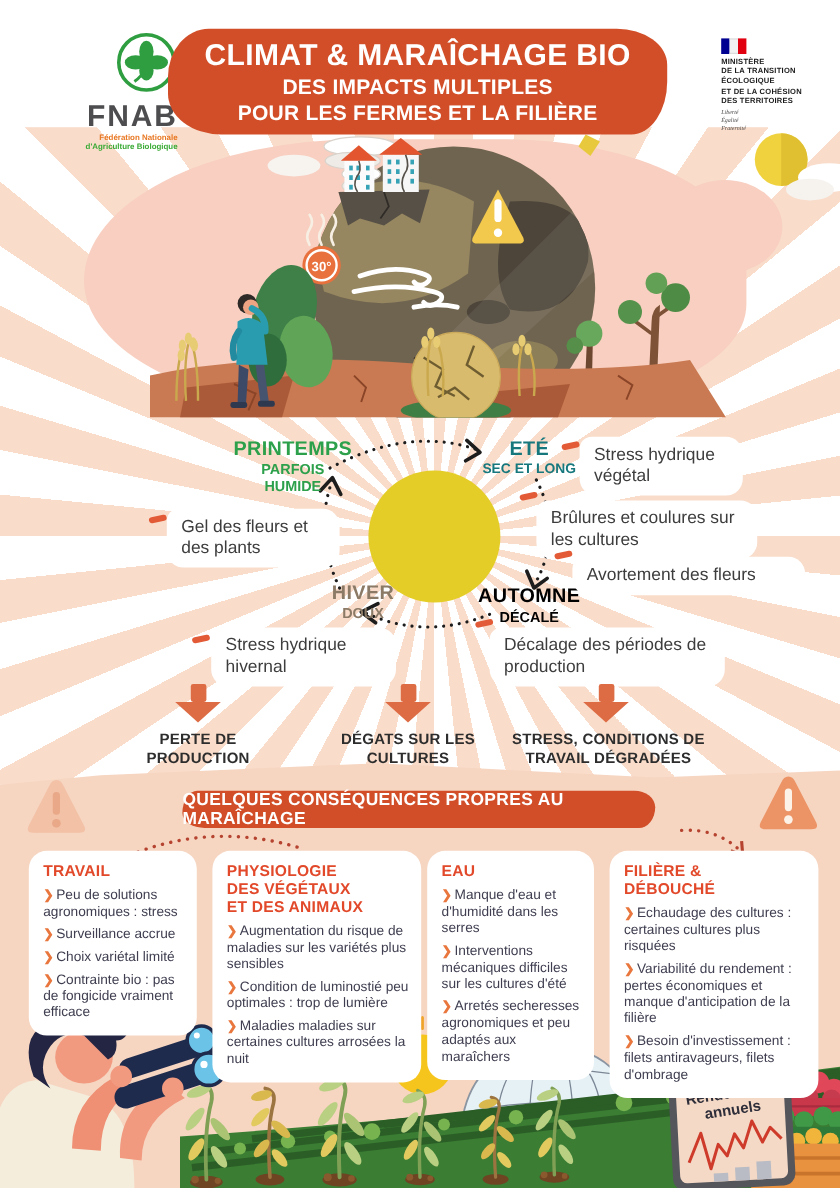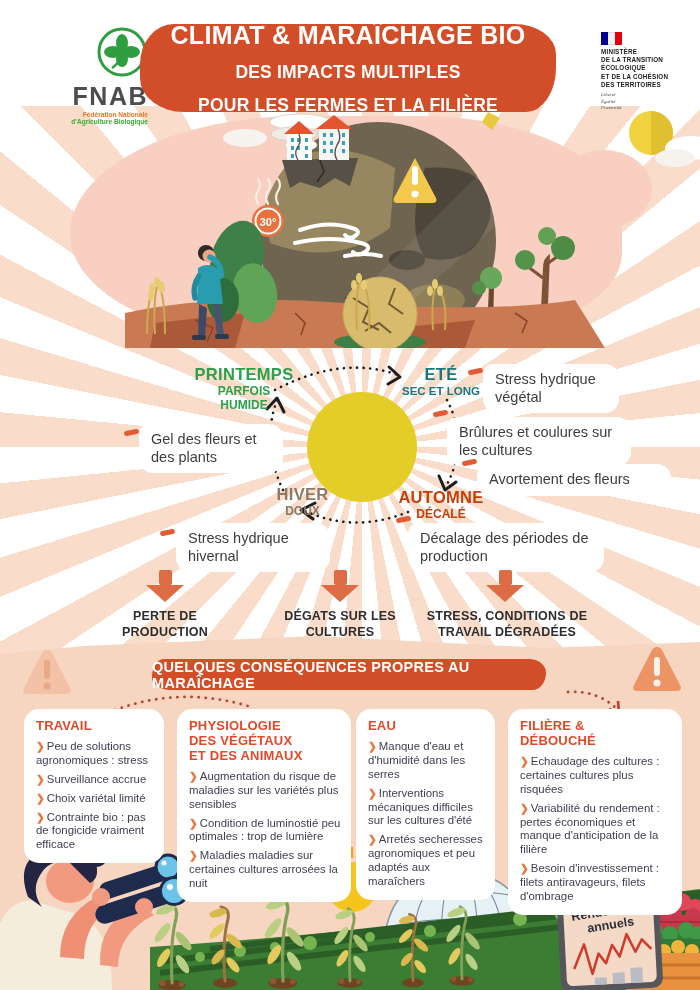--- a/index.html
+++ b/index.html
@@ -7,21 +7,21 @@
           font-family:"Liberation Sans",sans-serif;}
   .abs{position:absolute;}
 
   
   .fnab{left:40px;top:26px;width:108px;text-align:right;z-index:9;}
   .fnab-name{font-size:25px;font-weight:700;color:#4d4d4f;letter-spacing:1.5px;line-height:1;margin-top:2px;}
   .fnab-sub1{font-size:6.6px;font-weight:700;color:#e87722;margin-top:2px;}
   .fnab-sub2{font-size:6.6px;font-weight:700;color:#3aaa35;}
   .title-box{left:140px;top:24px;width:416px;height:88px;background:#d14e28;z-index:9;
              border-radius:34px 42px 30px 44px/40px 30px 44px 34px;color:#fff;text-align:center;
-             display:flex;flex-direction:column;justify-content:center;gap:12px;}
+             display:flex;flex-direction:column;justify-content:center;gap:1px;}
   .t1{font-size:25px;font-weight:700;letter-spacing:.3px;}
   .t2,.t3{font-size:17.5px;font-weight:700;letter-spacing:.2px;}
   .ministry{left:601px;top:32px;width:96px;z-index:9;}
   .flag{display:flex;width:21px;height:13px;margin-bottom:3px;}
   .flag div{width:7px;height:13px;}
   .min-line{font-size:6.3px;font-weight:700;color:#1a1a1a;line-height:1.3;letter-spacing:.2px;}
   .motto{font-size:5px;font-style:italic;font-family:"Liberation Serif",serif;color:#4a4a4a;margin-top:3px;line-height:1.35;}
 
   
   .rays{left:0;top:106px;width:700px;height:548px;z-index:1;
@@ -290,21 +290,21 @@
     <div class="ql" style="width:80px;">PARFOIS HUMIDE</div>
   </div>
   <div class="abs season" style="left:390px;top:366px;width:102px;color:#16787d;">
     <div class="nm">ETÉ</div>
     <div class="ql" style="font-size:11.5px;">SEC ET LONG</div>
   </div>
   <div class="abs season" style="left:255px;top:486px;width:95px;color:#8b7a66;">
     <div class="nm">HIVER</div>
     <div class="ql">DOUX</div>
   </div>
-  <div class="abs season" style="left:390px;top:489px;width:102px;color:#c2410c;">
+  <div class="abs season" style="left:390px;top:489px;width:102px;color:#000000;">
     <div class="nm">AUTOMNE</div>
     <div class="ql">DÉCALÉ</div>
   </div>
 
   <div class="abs minus-badge" style="left:124px;top:430px;"></div>
   <div class="abs impact" style="left:139px;top:424px;width:120px;">Gel des fleurs et des plants</div>
   <div class="abs minus-badge" style="left:468px;top:369px;"></div>
   <div class="abs impact" style="left:483px;top:364px;width:112px;">Stress hydrique végétal</div>
   <div class="abs minus-badge" style="left:433px;top:411px;"></div>
   <div class="abs impact" style="left:447px;top:417px;width:160px;">Brûlures et coulures sur les cultures</div>

